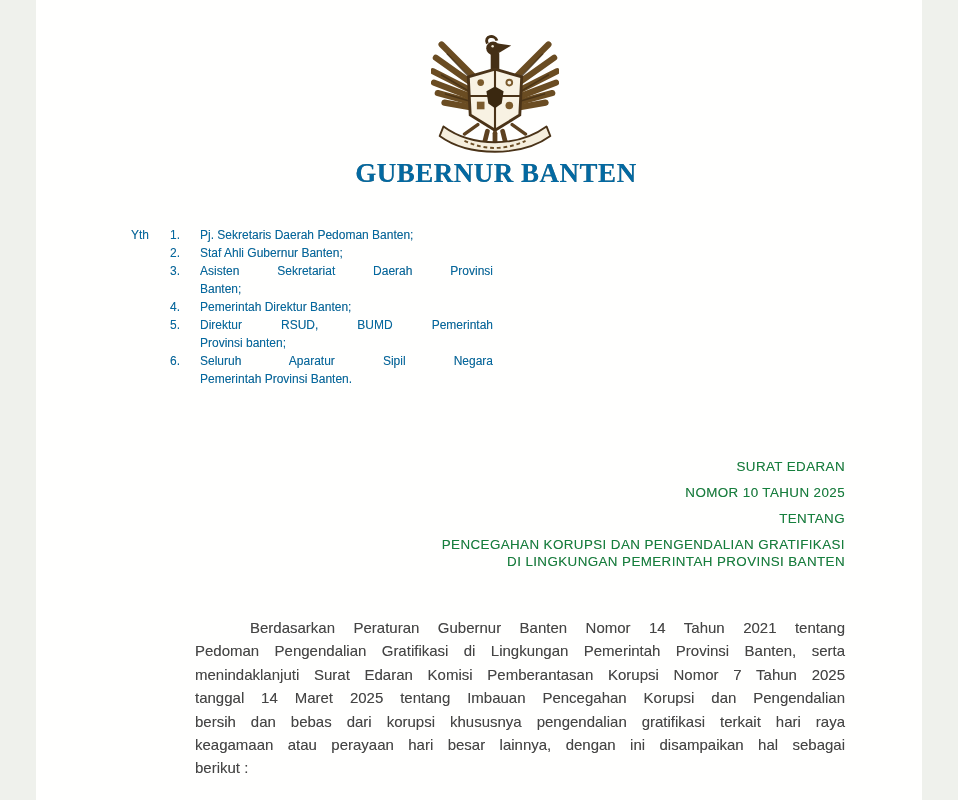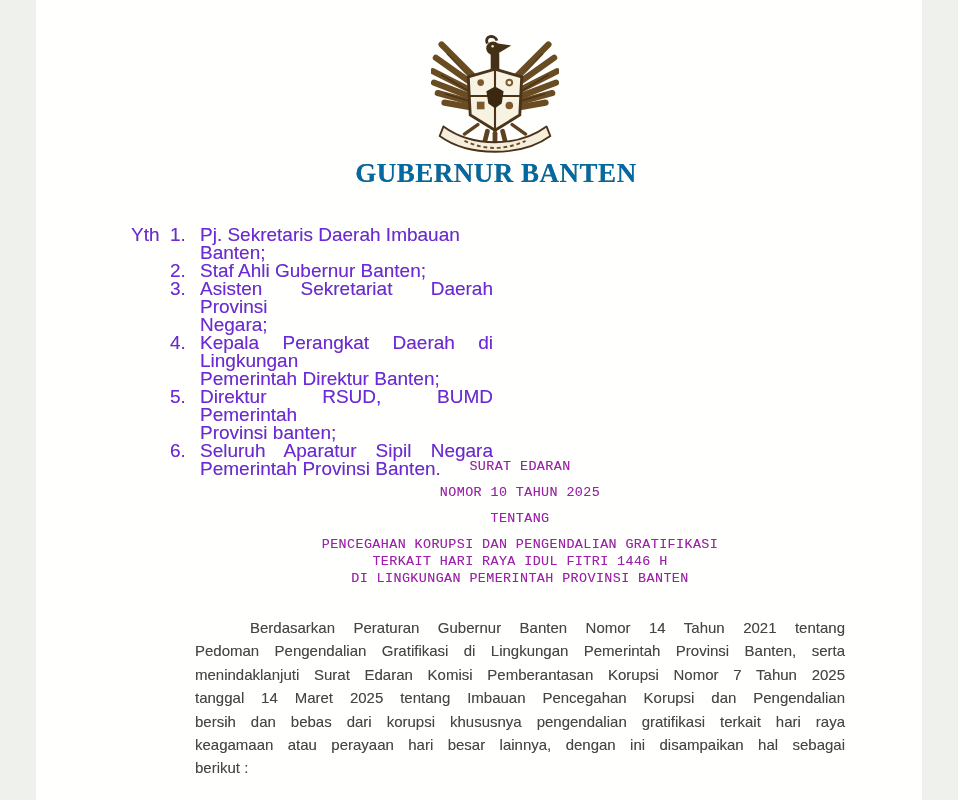--- a/index.html
+++ b/index.html
@@ -29,39 +29,38 @@
     font-size:27px;
     letter-spacing:0.5px;
     color:#0369a1;
     text-shadow:0 0 0.6px rgba(59,41,21,0.55);
   }
 
   
   .recipients {
     position:absolute; left:131px; top:226px;
     display:flex;
-    font-size:19px; line-height:18px; color:#6d28d9;
+    font-size:12px; line-height:18px; color:#0369a1;
     text-shadow:0 0 0.5px rgba(72,72,72,0.4);
   }
   .yth-label { width:39px; }
   .recipient-row { display:flex; }
   .recipient-no { width:30px; }
   .recipient-lines { width:293px; }
   .jline { text-align:justify; text-align-last:justify; }
   .jline:last-child { text-align:left; text-align-last:left; }
 
   
   .title-block {
     position:absolute; left:195px; top:458px; width:650px;
-    text-align:center;
+    text-align:right;
     font-size:13.4px; line-height:17px;
     letter-spacing:0.4px;
-    color:#a21caf;
+    color:#15803d;
     text-shadow:0 0 0.5px rgba(78,78,78,0.4);
-    font-family:Liberation Mono, monospace;
   }
   .title-block .spaced { margin-bottom:9px; }
 
   
   .letter-body {
     position:absolute; left:195px; top:616px; width:650px;
     font-size:15px; line-height:23.4px;
     color:#454545;
     text-shadow:0 0 0.5px rgba(69,69,69,0.4);
   }
@@ -136,40 +135,39 @@
 </div>
 
 <div class="letterhead-title">GUBERNUR BANTEN</div>
 
 <div class="recipients">
   <div class="yth-label">Yth</div>
   <div>
     <div class="recipient-row">
       <div class="recipient-no">1.</div>
       <div class="recipient-lines">
-        <div class="jline">Pj. Sekretaris Daerah Imbauan Banten;</div>
+        <div class="jline">Pj. Sekretaris Daerah Pedoman Banten;</div>
       </div>
     </div>
     <div class="recipient-row">
       <div class="recipient-no">2.</div>
       <div class="recipient-lines">
         <div class="jline">Staf Ahli Gubernur Banten;</div>
       </div>
     </div>
     <div class="recipient-row">
       <div class="recipient-no">3.</div>
       <div class="recipient-lines">
         <div class="jline">Asisten Sekretariat Daerah Provinsi</div>
-        <div class="jline">Negara;</div>
+        <div class="jline">Banten;</div>
       </div>
     </div>
     <div class="recipient-row">
       <div class="recipient-no">4.</div>
       <div class="recipient-lines">
-        <div class="jline">Kepala Perangkat Daerah di Lingkungan</div>
         <div class="jline">Pemerintah Direktur Banten;</div>
       </div>
     </div>
     <div class="recipient-row">
       <div class="recipient-no">5.</div>
       <div class="recipient-lines">
         <div class="jline">Direktur RSUD, BUMD Pemerintah</div>
         <div class="jline">Provinsi banten;</div>
       </div>
     </div>
@@ -181,21 +179,20 @@
       </div>
     </div>
   </div>
 </div>
 
 <div class="title-block">
   <div class="spaced">SURAT EDARAN</div>
   <div class="spaced">NOMOR 10 TAHUN 2025</div>
   <div class="spaced">TENTANG</div>
   <div>PENCEGAHAN KORUPSI DAN PENGENDALIAN GRATIFIKASI</div>
-  <div>TERKAIT HARI RAYA IDUL FITRI 1446 H</div>
   <div>DI LINGKUNGAN PEMERINTAH PROVINSI BANTEN</div>
 </div>
 
 <div class="letter-body">
   <div class="body-line">Berdasarkan Peraturan Gubernur Banten Nomor 14 Tahun 2021 tentang</div>
   <div class="body-line">Pedoman Pengendalian Gratifikasi di Lingkungan Pemerintah Provinsi Banten, serta</div>
   <div class="body-line">menindaklanjuti Surat Edaran Komisi Pemberantasan Korupsi Nomor 7 Tahun 2025</div>
   <div class="body-line">tanggal 14 Maret 2025 tentang Imbauan Pencegahan Korupsi dan Pengendalian</div>
   <div class="body-line">bersih dan bebas dari korupsi khususnya pengendalian gratifikasi terkait hari raya</div>
   <div class="body-line">keagamaan atau perayaan hari besar lainnya, dengan ini disampaikan hal sebagai</div>

